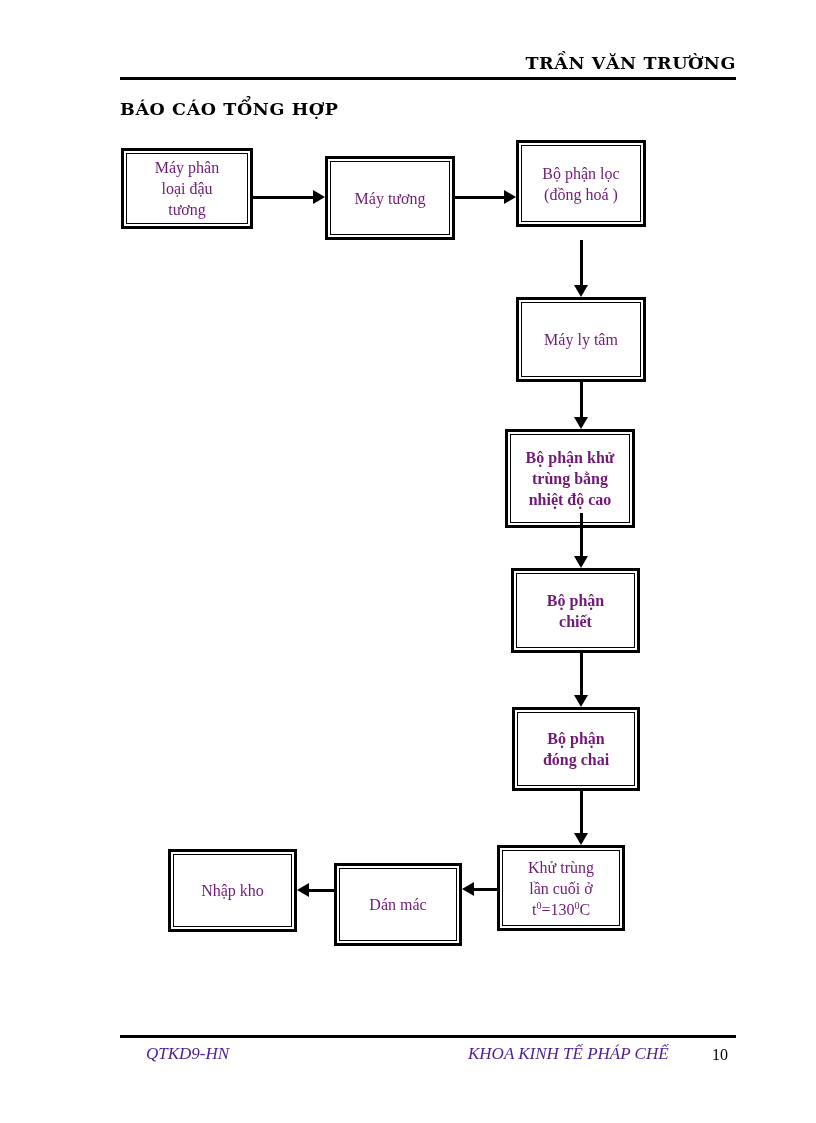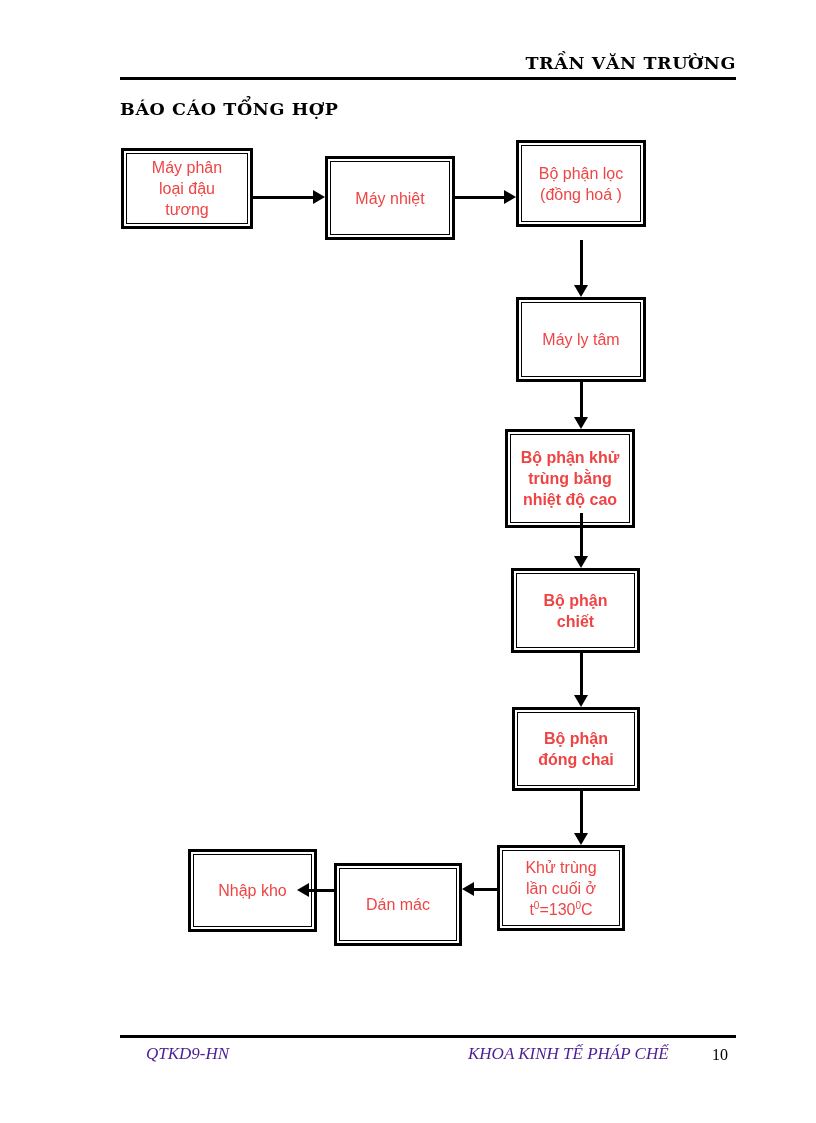--- a/index.html
+++ b/index.html
@@ -75,23 +75,23 @@
   .node .inner {
     box-sizing: border-box;
     width: 100%;
     height: 100%;
     border: 1px solid #000000;
     display: flex;
     align-items: center;
     justify-content: center;
   }
   .node .label {
-    font-family: Liberation Sans, sans-serif;
+    font-family: Liberation Serif, serif;
     font-size: 16px;
-    color: #ef4444;
+    color: #701a75;
     text-align: center;
     line-height: 21px;
     white-space: pre-line;
     padding: 0 4px;
   }
   .node.bold .label { font-weight: 700; }
   .node .label sup {
     font-size: 10px;
     vertical-align: super;
     line-height: 0;
@@ -170,21 +170,21 @@
   <div class="node" style="left:121px; top:148px; width:132px; height:81px;">
     <div class="inner">
       <div class="label">Máy phân
 loại đậu
 tương</div>
     </div>
   </div>
 
   <div class="node" style="left:325px; top:156px; width:130px; height:84px;">
     <div class="inner">
-      <div class="label">Máy nhiệt</div>
+      <div class="label">Máy tương</div>
     </div>
   </div>
 
   <div class="node" style="left:516px; top:140px; width:130px; height:87px;">
     <div class="inner">
       <div class="label">Bộ phận lọc
 (đồng hoá )</div>
     </div>
   </div>
 
@@ -222,21 +222,21 @@
 lần cuối ở</span><br><span><span>t</span><sup>0</sup><span>=130</span><sup>0</sup><span>C</span></span></div>
     </div>
   </div>
 
   <div class="node" style="left:334px; top:847px; width:128px; height:83px;margin-top:16px;">
     <div class="inner">
       <div class="label">Dán mác</div>
     </div>
   </div>
 
-  <div class="node" style="left:168px; top:849px; width:129px; height:83px;margin-left:20px;">
+  <div class="node" style="left:168px; top:849px; width:129px; height:83px;">
     <div class="inner">
       <div class="label">Nhập kho</div>
     </div>
   </div>
 
   <div class="conn h" style="left:253px; top:196px; width:62px;"></div>
   <div class="arrowhead right" style="left:313px; top:190px;"></div>
 
   <div class="conn h" style="left:455px; top:196px; width:51px;"></div>
   <div class="arrowhead right" style="left:504px; top:190px;"></div>

